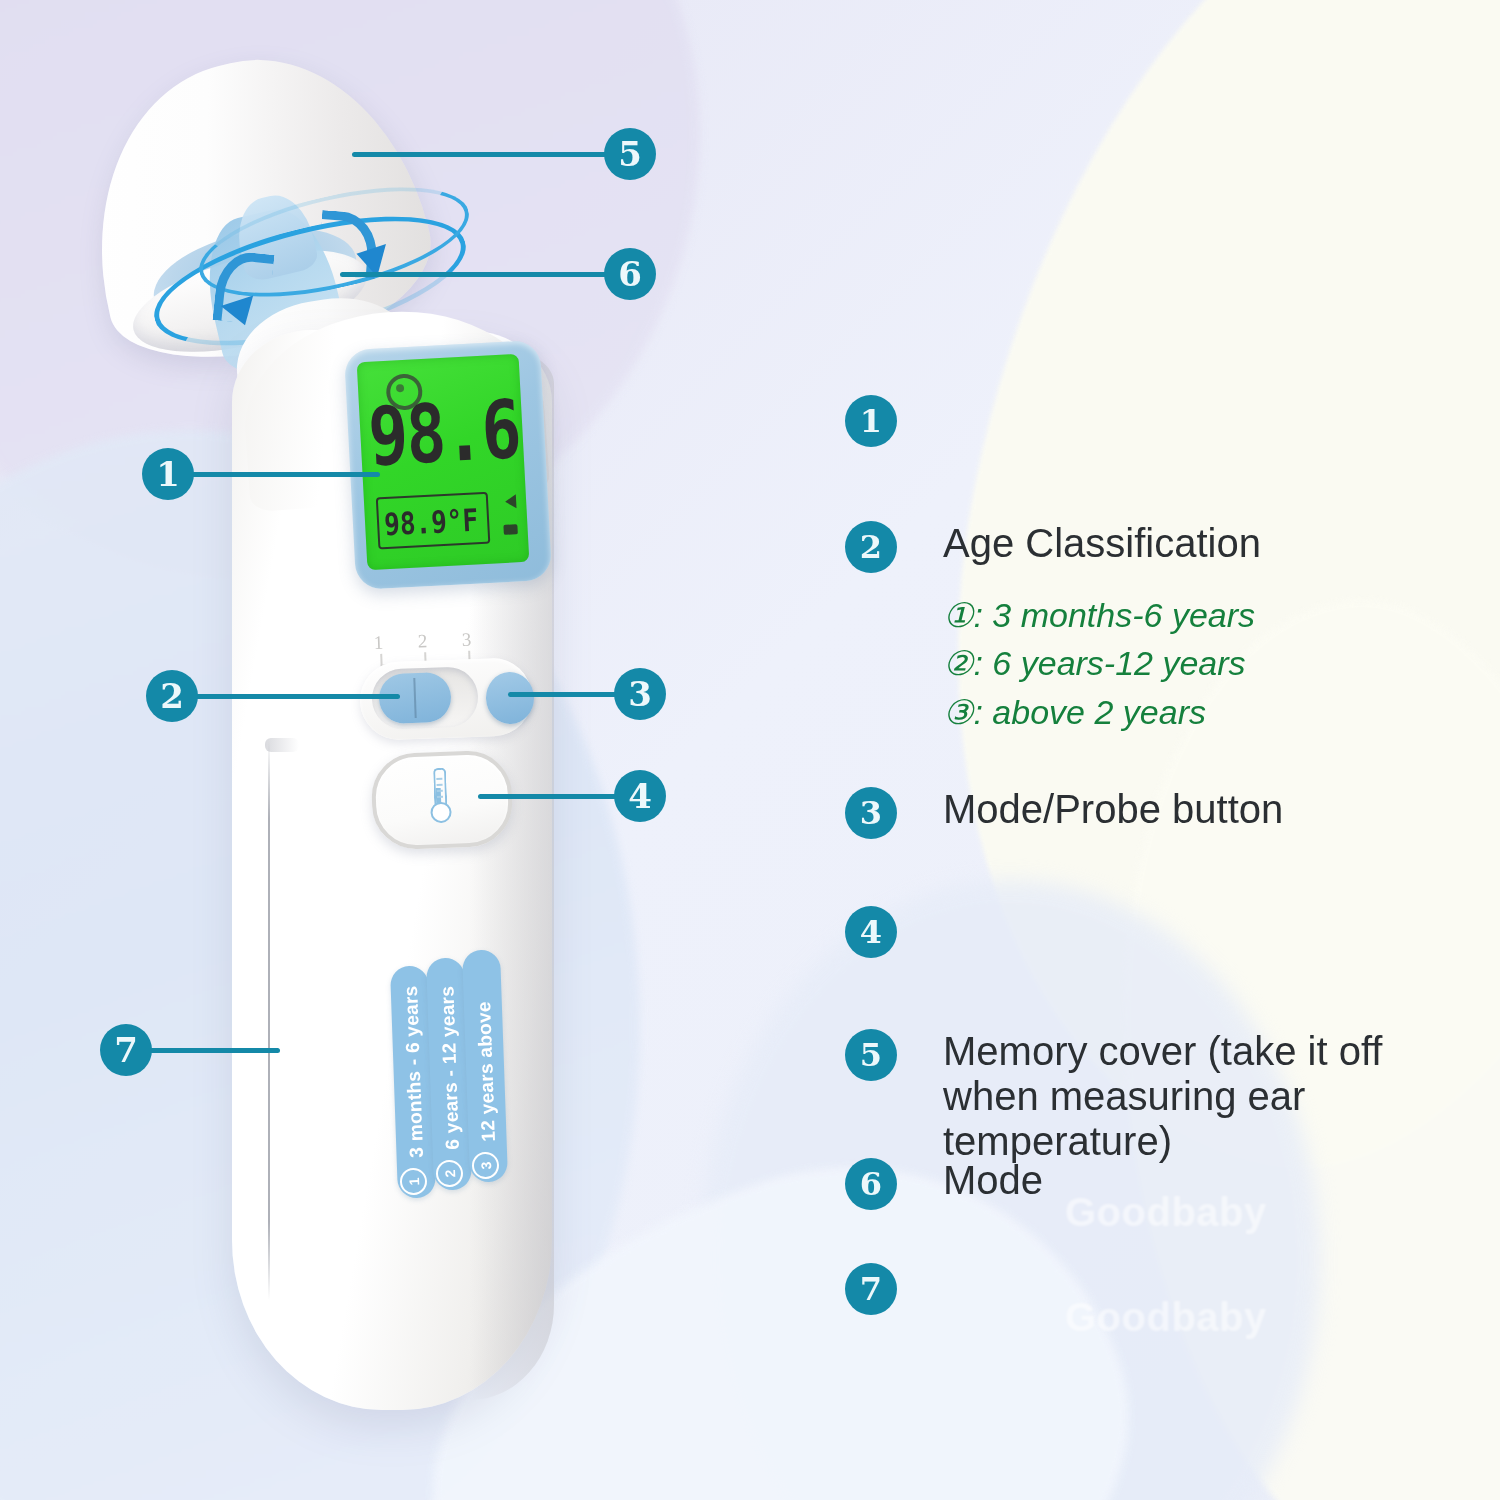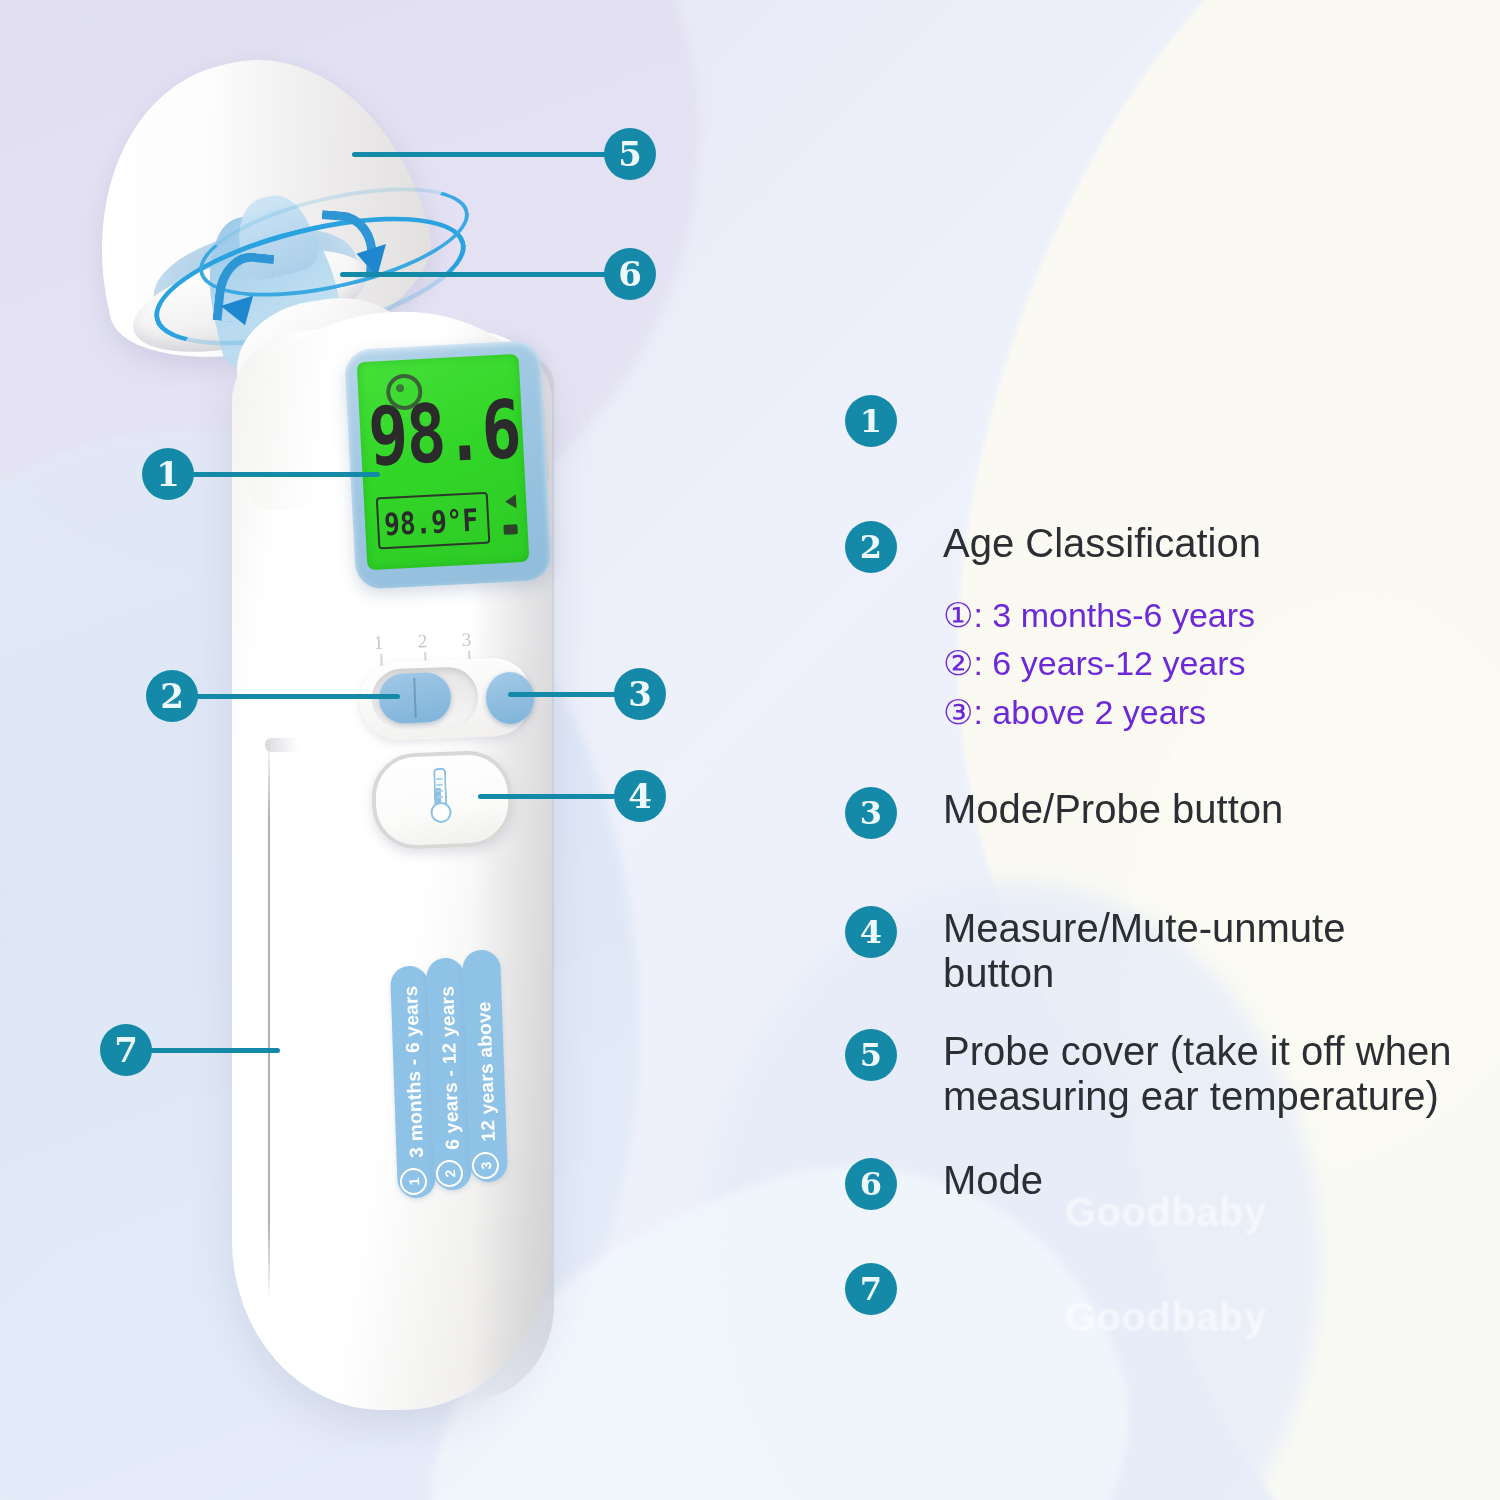--- a/index.html
+++ b/index.html
@@ -181,21 +181,21 @@
 
   
   #legend{position:absolute;left:845px;top:395px;width:640px;}
   .leg-row{position:absolute;display:flex;align-items:flex-start;}
   .leg-num{width:52px;height:52px;min-width:52px;border-radius:50%;
     background:#1489a8;color:#ecf8fb;font-size:32px;font-weight:700;
     display:flex;align-items:center;justify-content:center;
     font-family:"DejaVu Serif", serif;}
   .leg-text{margin-left:46px;font-size:40px;color:#2b2f33;line-height:1.12;
     font-weight:400;max-width:545px;}
-  .leg-sublist{position:absolute;left:98px;font-size:34px;color:#6d28d9;line-height:1.42;}
+  .leg-sublist{position:absolute;left:98px;font-size:34px;color:#15803d;line-height:1.42;font-style:italic;}
   .leg-sublist div{white-space:nowrap;}
 </style>
 </head>
 <body>
 
 <div id="stage">
 
   <div class="bg-base"></div>
   <div class="bg-lav"></div>
   <div class="bg-cream"></div>
@@ -317,26 +317,25 @@
       <div>③: above 2 years</div>
     </div>
 
     <div class="leg-row" style="left:0;top:392px;">
       <div class="leg-num">3</div>
       <div class="leg-text">Mode/Probe button</div>
     </div>
 
     <div class="leg-row" style="left:0;top:511px;">
       <div class="leg-num">4</div>
-      <div class="leg-text" style="max-width:470px;">Measure/Mute-unmute button</div>
     </div>
 
     <div class="leg-row" style="left:0;top:634px;">
       <div class="leg-num">5</div>
-      <div class="leg-text" style="max-width:560px;">Probe cover (take it off when measuring ear temperature)</div>
+      <div class="leg-text" style="max-width:560px;">Memory cover (take it off when measuring ear temperature)</div>
     </div>
 
     <div class="leg-row" style="left:0;top:763px;">
       <div class="leg-num">6</div>
       <div class="leg-text">Mode</div>
     </div>
 
     <div class="leg-row" style="left:0;top:868px;">
       <div class="leg-num">7</div>
     </div>

